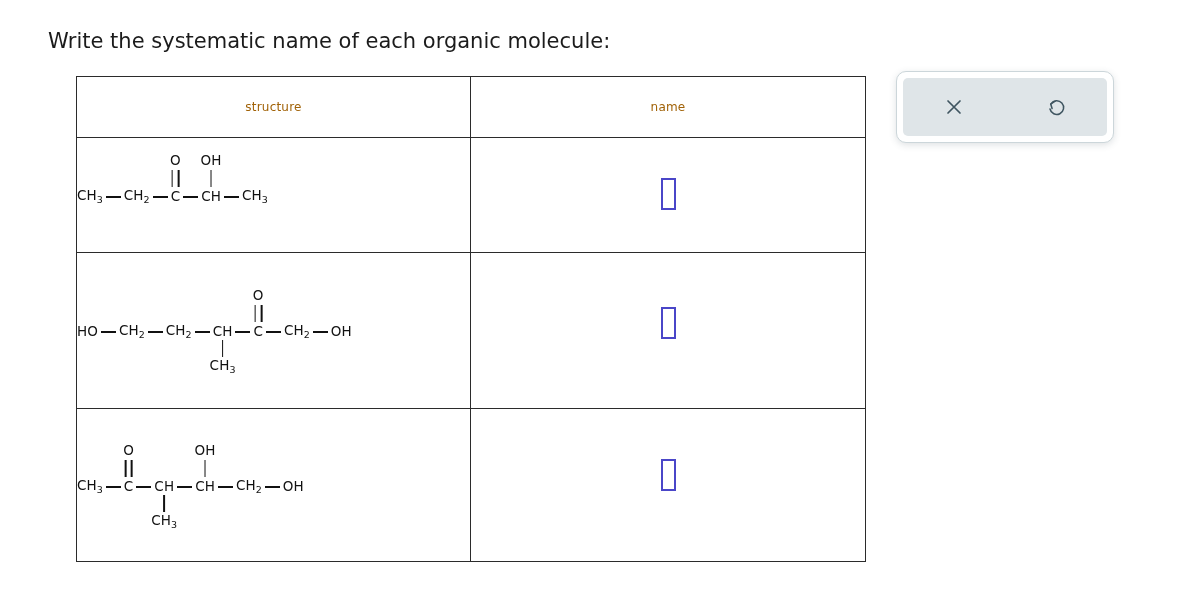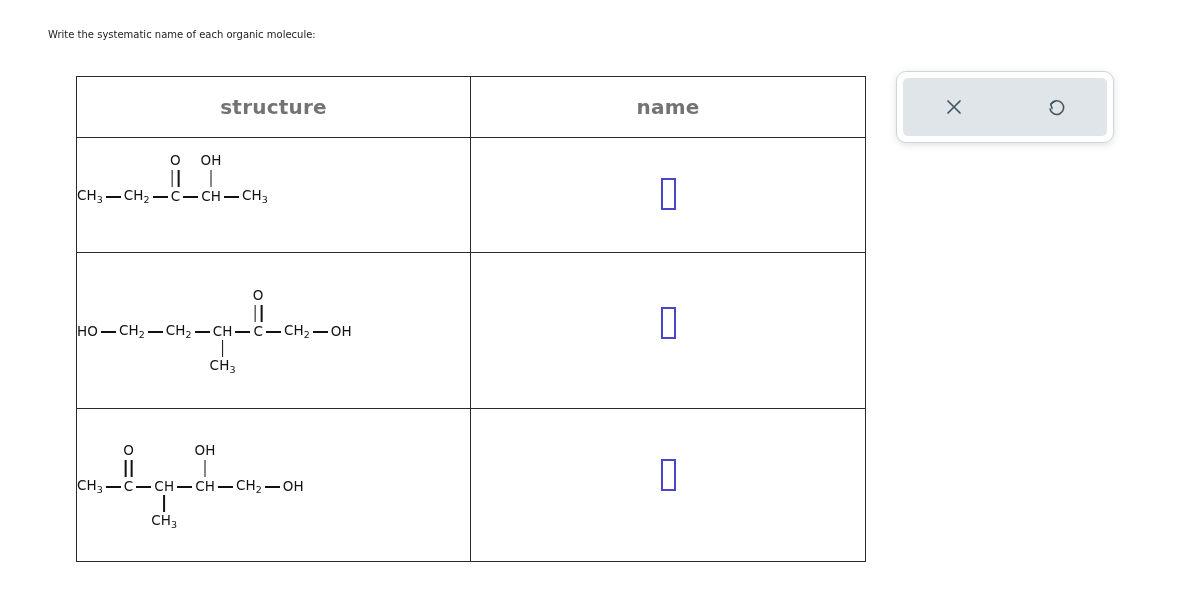--- a/index.html
+++ b/index.html
@@ -14,21 +14,21 @@
     font-family: "DejaVu Sans", "Liberation Sans", sans-serif;
     color: #1a1a1a;
     overflow: hidden;
   }
 
   
   #prompt {
     position: absolute;
     left: 48px;
     top: 28px;
-    font-size: 10px;
+    font-size: 21px;
     line-height: 1.3;
     color: #1b1b1b;
     white-space: nowrap;
   }
 
   
   #qtable {
     position: absolute;
     left: 76px;
     top: 76px;
@@ -40,24 +40,24 @@
     border: 1.6px solid #2b2b2b;
     padding: 0;
     vertical-align: middle;
     background: #ffffff;
   }
   .col-structure { width: 394px; }
   .col-name      { width: 395px; }
 
   #qtable thead th {
     height: 60px;
-    font-size: 20px;
-    font-weight: bold;
+    font-size: 12px;
+    font-weight: normal;
     letter-spacing: .2px;
-    color: #737373;
+    color: #a16207;
     text-align: center;
   }
 
   .struct-cell { position: relative; }
   .name-cell   { text-align: center; }
 
   .row-1 .struct-cell, .row-1 .name-cell { height: 114px; }
   .row-2 .struct-cell, .row-2 .name-cell { height: 155px; }
   .row-3 .struct-cell, .row-3 .name-cell { height: 152px; }
 

